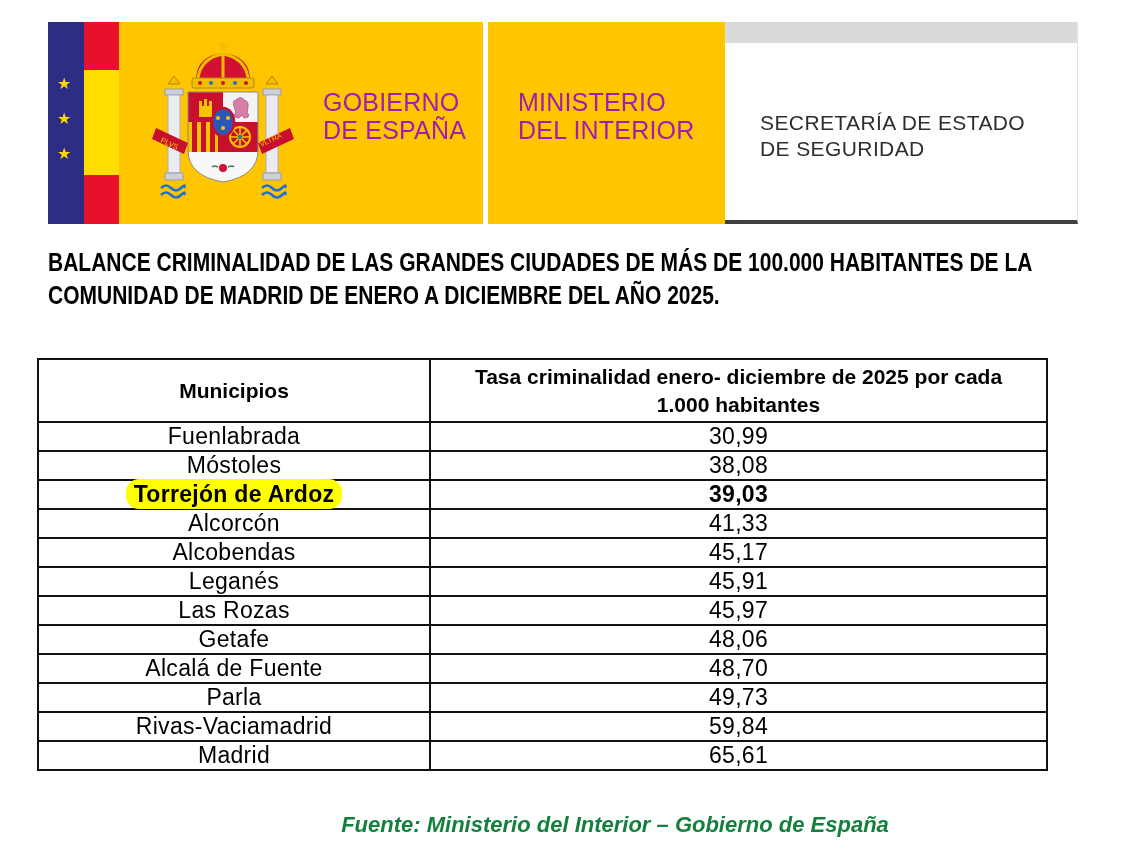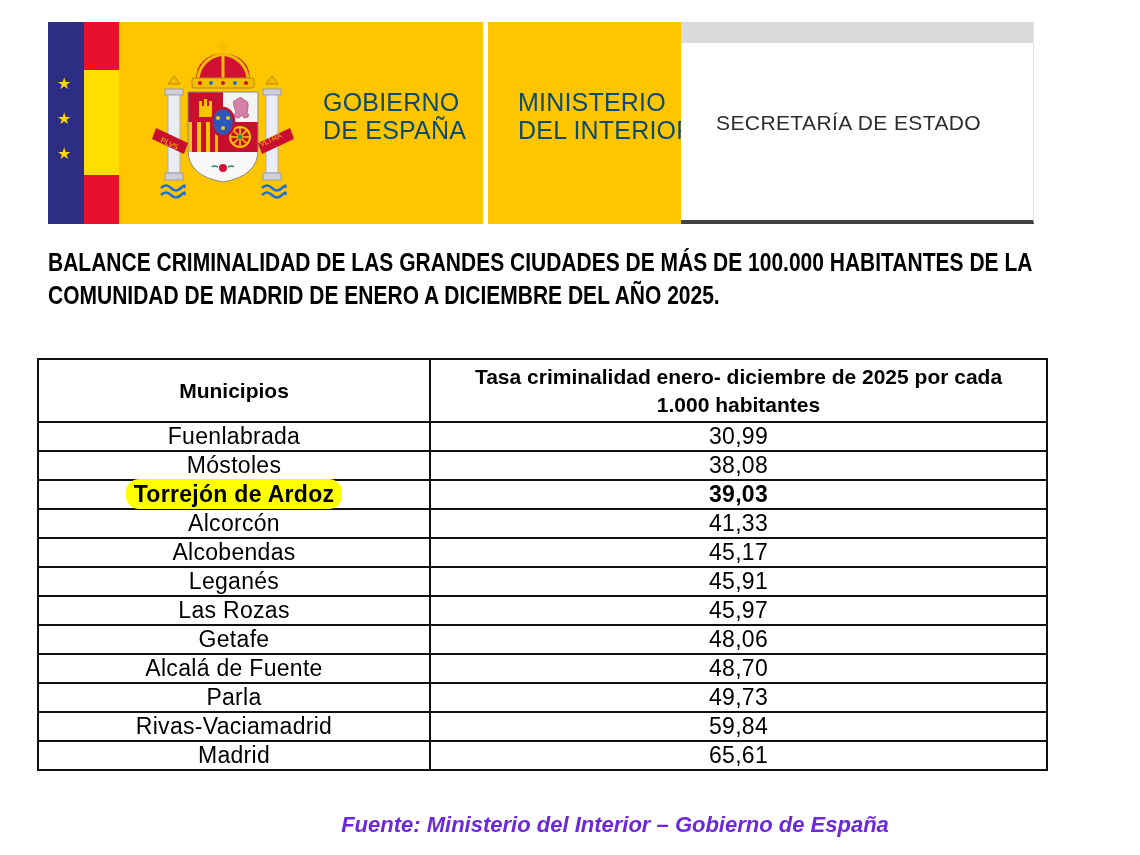--- a/index.html
+++ b/index.html
@@ -9,41 +9,41 @@
     width: 1140px; height: 855px;
     background: #ffffff;
     font-family: "Liberation Sans", sans-serif;
     overflow: hidden;
   }
 
   
   .gov-header { position: absolute; left: 48px; top: 22px; height: 202px; display: flex; }
   .block-a { position: relative; width: 435px; height: 202px; background: var(--gov-yellow, #FFC600); }
   .header-gap { width: 5px; height: 202px; background: #ffffff; }
-  .block-b { position: relative; width: 193px; height: 202px; background: var(--gov-yellow, #FFC600); padding-left: 30px; }
+  .block-b { position: relative; width: 237px; height: 202px; background: var(--gov-yellow, #FFC600); padding-left: 30px; }
   .white-panel {
     position: relative; width: 353px; height: 202px; background: #ffffff;
     border-right: 1px solid #e4e4e4; border-bottom: 4px solid #404040;
   }
   .gray-band { position: absolute; left: 0; top: 0; width: 100%; height: 21px; background: var(--band-gray, #DADADA); }
 
   .flag { position: absolute; left: 0; top: 0; width: 71px; height: 202px; display: flex; }
   .eu-strip { position: relative; width: 36px; height: 202px; background: var(--flag-blue, #2D2E83); }
   .eu-star { position: absolute; left: 9px; font-size: 16px; color: var(--star-yellow, #FFD700); line-height: 16px; }
   .eu-star.s1 { top: 54px; } .eu-star.s2 { top: 89px; } .eu-star.s3 { top: 124px; }
   .esp-strip { width: 35px; height: 202px; display: flex; flex-direction: column; }
   .esp-red-top { height: 48px; background: var(--flag-red, #E8112D); }
   .esp-yellow { height: 105px; background: var(--flag-stripe-yellow, #FFDF00); }
   .esp-red-bottom { flex: 1; background: var(--flag-red, #E8112D); }
 
   .coat { position: absolute; left: 100px; top: 18px; }
 
   .logo-text {
     position: absolute; top: 66px;
-    font-size: 25px; line-height: 28px; color: #0c4a6e;
+    font-size: 25px; line-height: 28px; color: #a21caf;
     letter-spacing: 0.2px; white-space: nowrap;
   }
   .block-a .logo-text { left: 275px; }
   .block-b .logo-text { left: 30px; }
   .secretary-text {
     position: absolute; left: 35px; top: 88px;
     font-size: 21px; line-height: 26px; color: #2e2e2e;
     letter-spacing: 0.4px; white-space: nowrap;
   }
 
@@ -80,21 +80,21 @@
     background: var(--hl-yellow, #FFFF00);
     font-weight: bold; padding: 2px 8px; border-radius: 13px;
   }
   .crime-table td.bold { font-weight: bold; }
 
   
   .source-line {
     position: absolute; left: 0; top: 812px; width: 1140px;
     text-align: center; text-indent: 90px;
     font-weight: bold; font-style: italic;
-    font-size: 22px; color: #6d28d9;
+    font-size: 22px; color: #15803d;
   }
 </style>
 </head>
 <body>
 
 <div class="page">
 
   <header class="gov-header">
 
     <div class="block-a">
@@ -201,20 +201,21 @@
       <div class="logo-text">
         <div>MINISTERIO</div>
         <div>DEL INTERIOR</div>
       </div>
     </div>
 
     <div class="white-panel">
       <div class="gray-band"></div>
       <div class="secretary-text">
         <div>SECRETARÍA DE ESTADO</div>
+        <div>DE SEGURIDAD</div>
       </div>
     </div>
   </header>
 
   <div class="doc-title">
     <div class="t-line">BALANCE CRIMINALIDAD DE LAS GRANDES CIUDADES DE MÁS DE 100.000 HABITANTES DE LA</div>
     <div class="t-line">COMUNIDAD DE MADRID DE ENERO A DICIEMBRE DEL AÑO 2025.</div>
   </div>
 
   <table class="crime-table">

